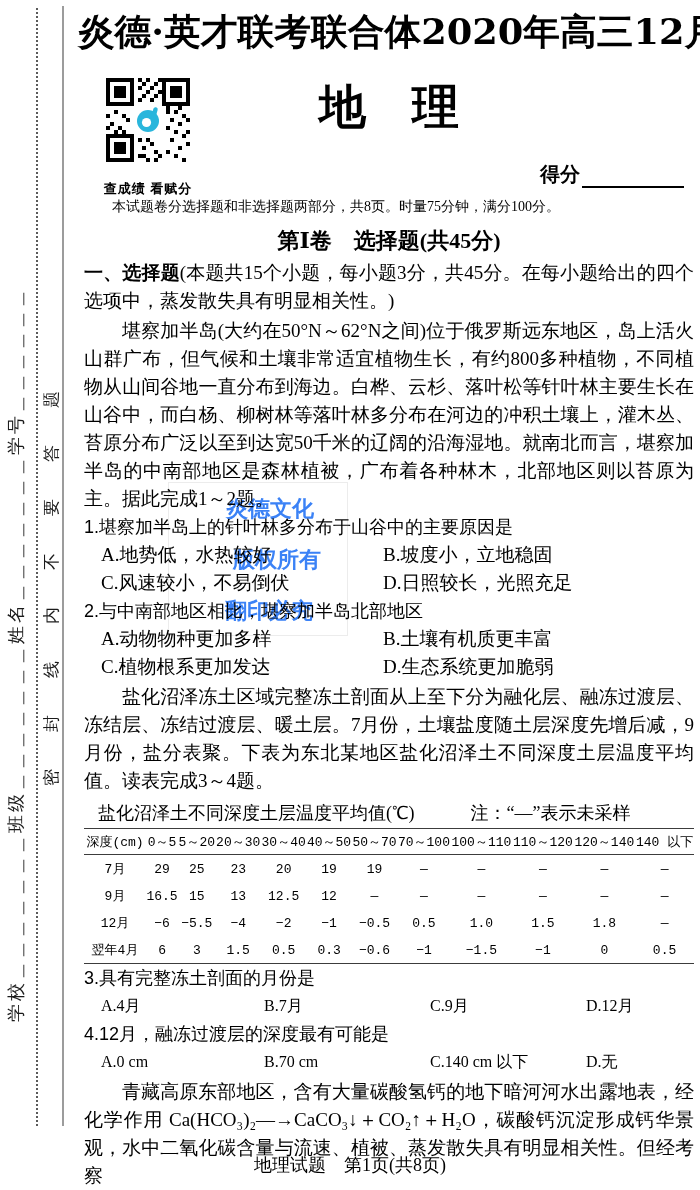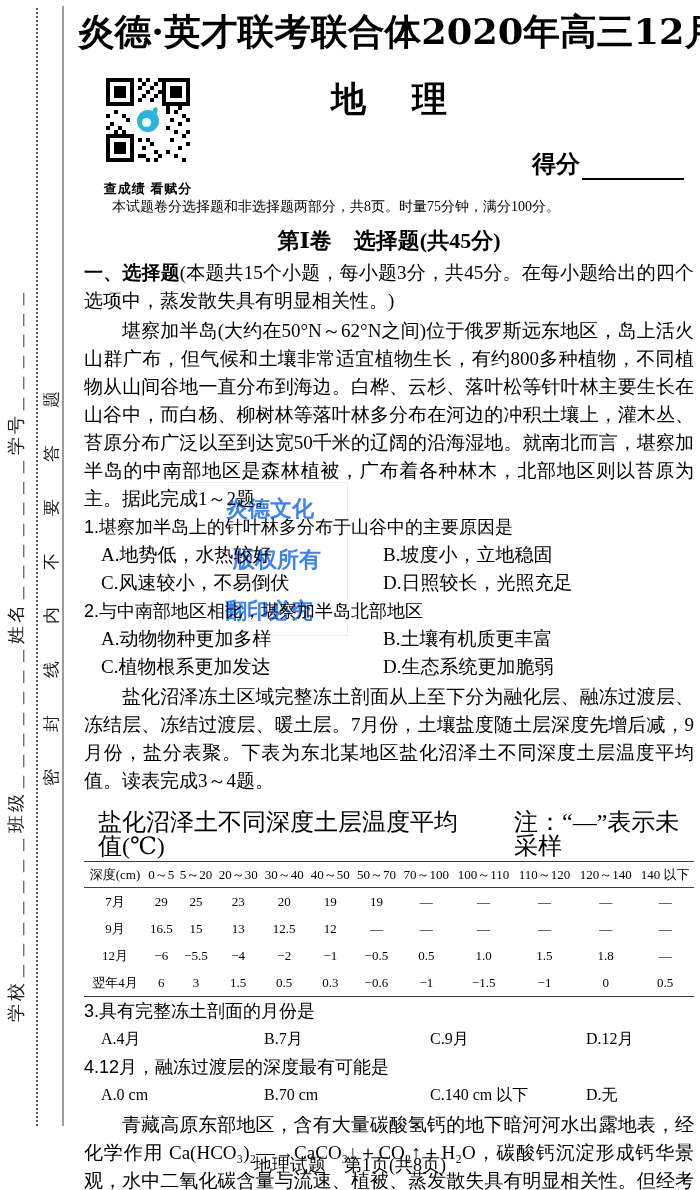--- a/index.html
+++ b/index.html
@@ -33,41 +33,41 @@
   .exam-title{
     margin:0;text-align:center;font-size:36px;font-weight:bold;line-height:46px;
     font-family:"DejaVu Serif","Liberation Serif",serif;white-space:nowrap;letter-spacing:0px;
     transform:scaleX(1.02);
   }
   .header-row{position:relative;height:112px;margin-top:2px;}
   .qr-block{position:absolute;left:16px;top:2px;width:96px;text-align:center;}
   .qr-svg{width:84px;height:84px;display:block;margin:0 auto;}
   .qr-caption{font-size:13px;font-weight:bold;font-family:"Liberation Sans",sans-serif;margin-top:18px;letter-spacing:1px;white-space:nowrap;}
   .subject-title{
-    text-align:center;font-size:35px;font-weight:bold;letter-spacing:46px;padding-left:46px;
+    text-align:center;font-size:47px;font-weight:bold;letter-spacing:46px;padding-left:46px;
     margin-top:22px;font-family:"Liberation Sans",sans-serif;
   }
   .score-row{
-    position:absolute;right:10px;bottom:8px;display:flex;align-items:flex-end;
-    font-family:"Liberation Sans",sans-serif;font-weight:bold;font-size:24px;
+    position:absolute;right:10px;bottom:0;display:flex;align-items:flex-end;
+    font-family:"Liberation Sans",sans-serif;font-weight:bold;font-size:20px;
   }
   .score-line{display:inline-block;width:102px;border-bottom:2px solid #000;height:22px;margin-left:2px;}
   .intro{margin:4px 0 0;font-size:14px;line-height:29px;text-indent:2em;text-align:justify;}
   .section-title{margin:5px 0 3px;text-align:center;font-size:22px;font-weight:bold;}
   .part-head{margin:0;font-size:19px;line-height:28px;text-align:justify;}
   .sans{font-family:"Liberation Sans",sans-serif;margin-top:20px;}
   .passage{margin:2px 0 0;font-size:19px;line-height:28px;text-indent:2em;text-align:justify;}
   .q-stem{font-size:18px;line-height:27px;font-family:"Liberation Sans",sans-serif;margin-top:1px;}
   .opts2{display:grid;grid-template-columns:282px 1fr;padding-left:17px;font-size:19px;line-height:28px;}
   .opts4{display:flex;padding-left:17px;font-size:16px;line-height:28px;}
   .opts4 .w1{width:163px;} .opts4 .w2{width:166px;} .opts4 .w3{width:156px;}
-  .tbl-caption{display:flex;font-size:24px;line-height:24px;margin-top:15px;padding-left:14px;}
+  .tbl-caption{display:flex;font-size:18px;line-height:24px;margin-top:6px;padding-left:14px;font-family:Liberation Serif, serif;}
   .tbl-note{margin-left:56px;}
   table.data{width:100%;border-collapse:collapse;margin-top:3px;font-size:13px;
-    border-top:1.5px solid #3c3c3c;border-bottom:1.5px solid #3c3c3c;}
+    border-top:1.5px solid #3c3c3c;border-bottom:1.5px solid #3c3c3c;font-family:Liberation Mono, monospace;}
   table.data th{font-weight:normal;padding:4px 0 3px;border-bottom:1.5px solid #3c3c3c;text-align:center;white-space:nowrap;}
   table.data td{padding:5px 0 4px;text-align:center;white-space:nowrap;}
   table.data .c0{width:62px;}
   .footer{position:absolute;left:0;bottom:13px;width:100%;text-align:center;font-size:18px;z-index:1;}
 </style>
 </head>
 <body>
 
 <div class="side-fields">学校＿＿＿＿＿＿＿班级＿＿＿＿＿＿＿姓名＿＿＿＿＿＿＿学号＿＿＿＿＿＿</div>
 <div class="side-dotted-line"></div>

